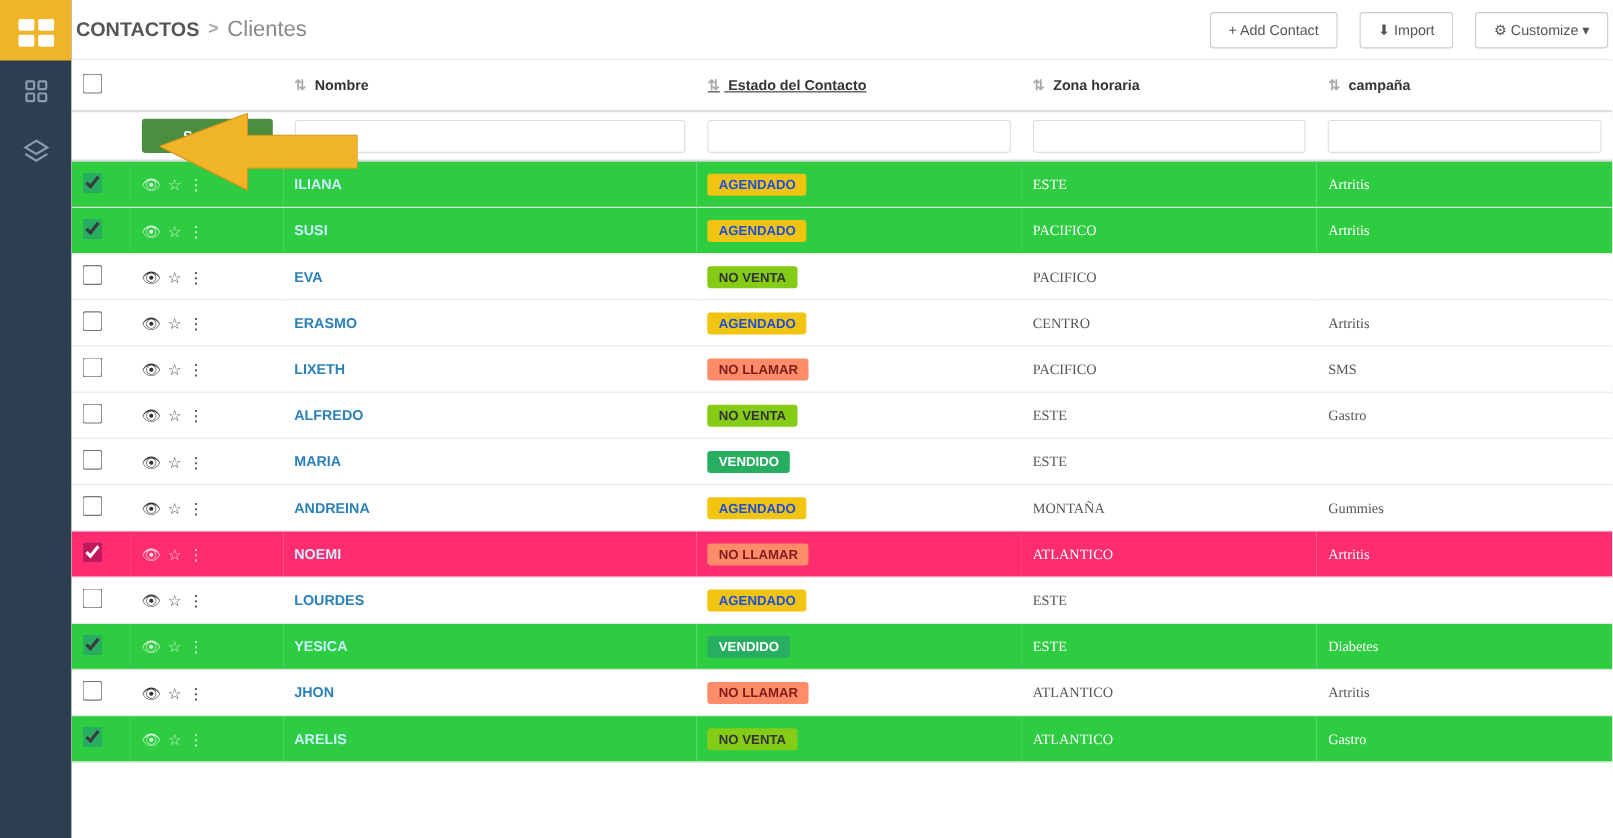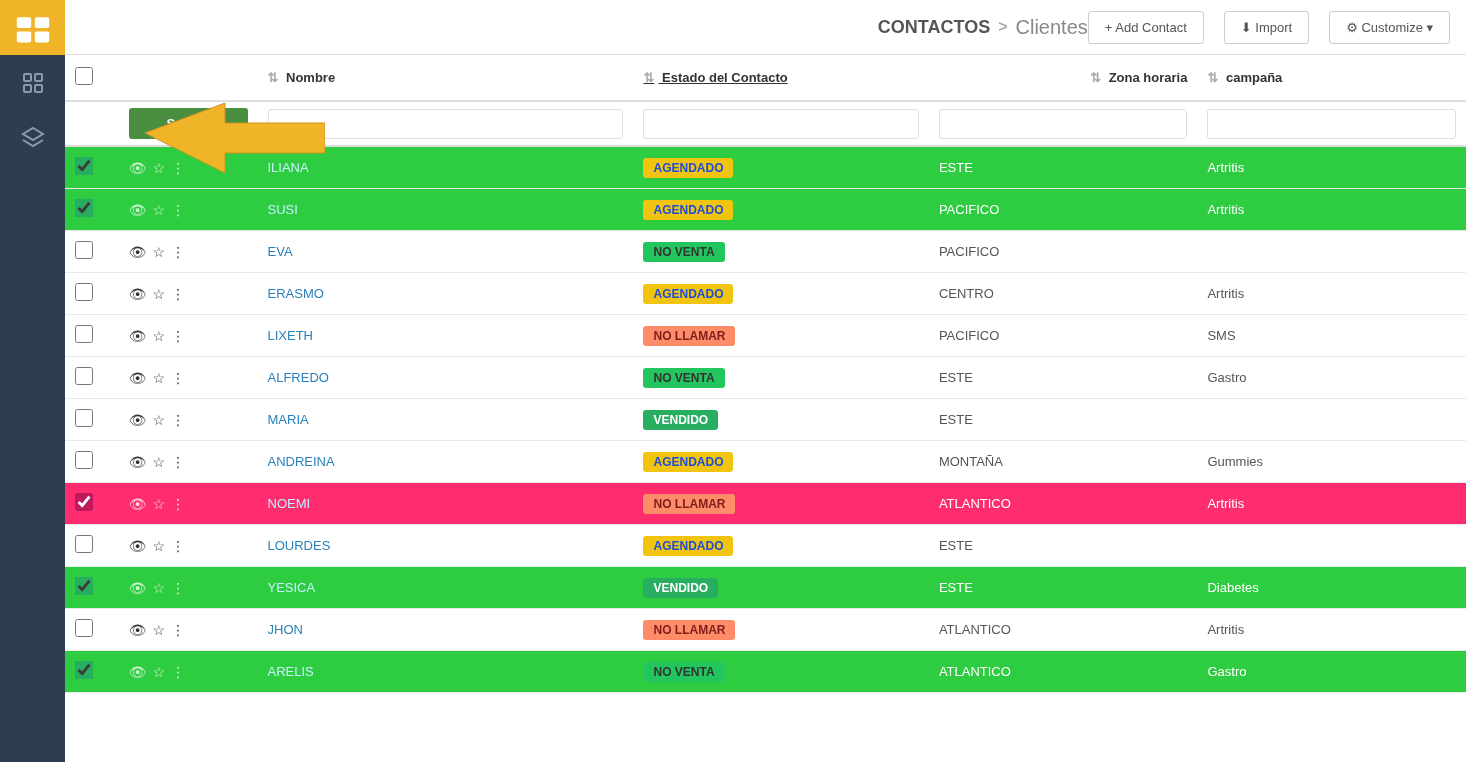--- a/index.html
+++ b/index.html
@@ -40,25 +40,25 @@
       flex: 1;
       display: flex;
       flex-direction: column;
       overflow: hidden;
     }
 
     
     .top-header {
       background: white;
       border-bottom: 1px solid #ddd;
-      padding: 0 16px;
+      padding: 0 4px;
       height: 55px;
       display: flex;
       align-items: center;
-      justify-content: flex-end;
+      justify-content: space-between;
       flex-shrink: 0;
     }
     .breadcrumb {
       display: flex;
       align-items: center;
       gap: 8px;
       font-size: 18px;
       font-weight: bold;
       color: #555;
     }
@@ -114,21 +114,21 @@
       font-weight: bold;
       color: #333;
       font-size: 13px;
       white-space: nowrap;
       user-select: none;
     }
     .th-check { width: 40px; }
     .th-actions { width: 80px; }
     .th-name { width: 280px; }
     .th-status { width: 220px; text-decoration: underline; }
-    .th-zone { width: 200px; text-align: right; }
+    .th-zone { width: 200px; }
     .th-campaign { width: 200px; }
 
     
     .search-row td {
       padding: 6px 10px;
       background: white;
       border-bottom: 1px solid #ddd;
     }
     .search-row .search-btn {
       background: #4a8f3f;
@@ -177,43 +177,43 @@
       font-size: 14px;
       opacity: 0.8;
     }
     .eye-icon { color: inherit; }
     .star-icon { color: inherit; }
     .dots-icon { color: inherit; }
 
     
     .contact-name {
       color: #2980b9;
-      font-weight: 400;
+      font-weight: 700;
       text-decoration: none;
       cursor: pointer;
     }
     .row-green .contact-name,
     .row-pink .contact-name { color: #c8f0ff; }
 
     
     .status-badge {
       display: inline-block;
       padding: 3px 10px;
       border-radius: 3px;
       font-size: 12px;
       font-weight: bold;
       text-align: center;
     }
     .badge-agendado { background: #f1c40f; color: #1d4ed8; }
-    .badge-no-venta { background: #22c55e; color: #333; }
+    .badge-no-venta { background: #84cc16; color: #333; }
     .badge-no-llamar { background: #ff8c69; color: #7f1d1d; }
     .badge-vendido { background: #27ae60; color: white; }
 
     
-    .zone-text { font-size: 13px; }
+    .zone-text { font-size: 13px; font-family: Liberation Serif, serif; }
     .row-green .zone-text,
     .row-pink .zone-text { color: white; }
     .row-white .zone-text { color: #555; }
   </style>
 </head>
 <body>
 
 <div class="sidebar">
   <div class="sidebar-logo">
     <svg viewBox="0 0 40 40" fill="none">

